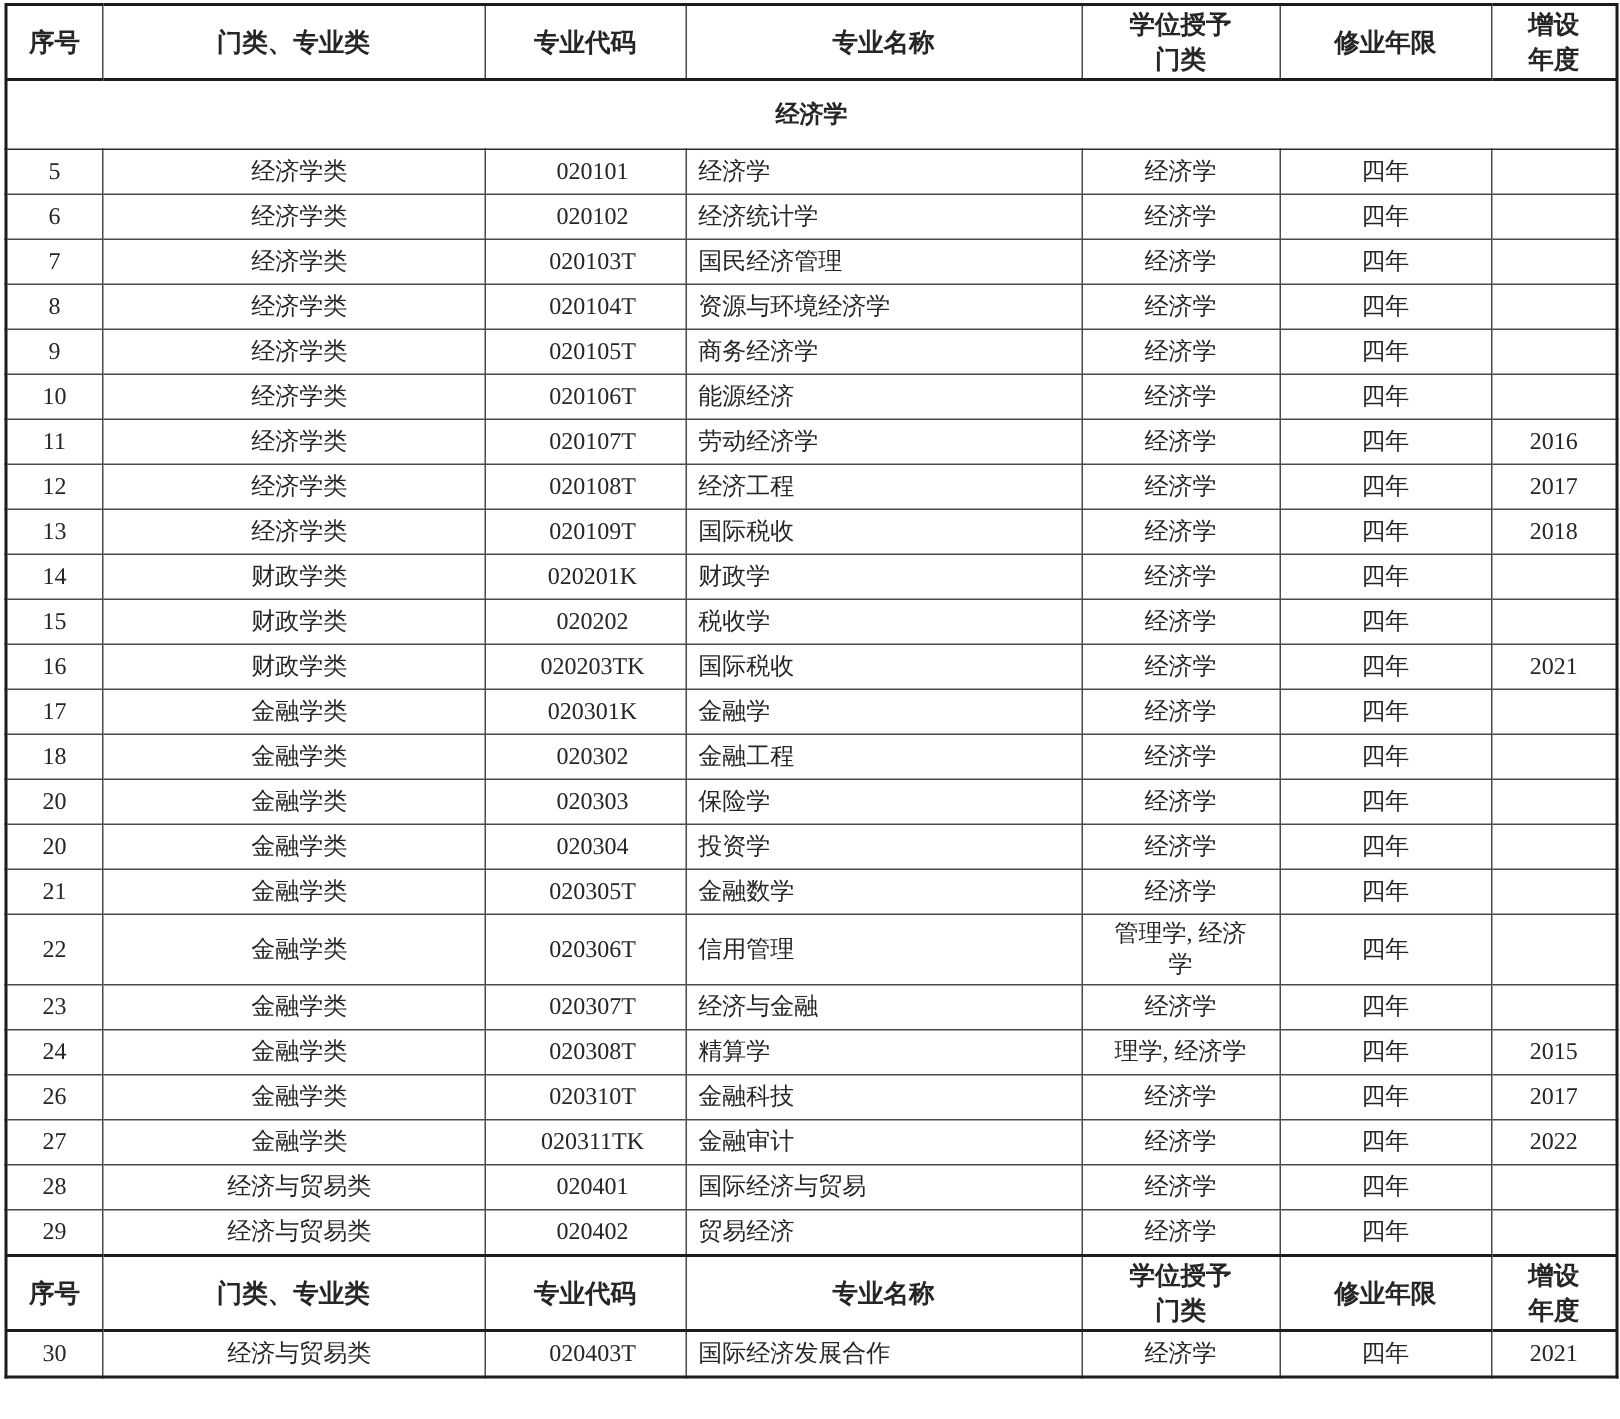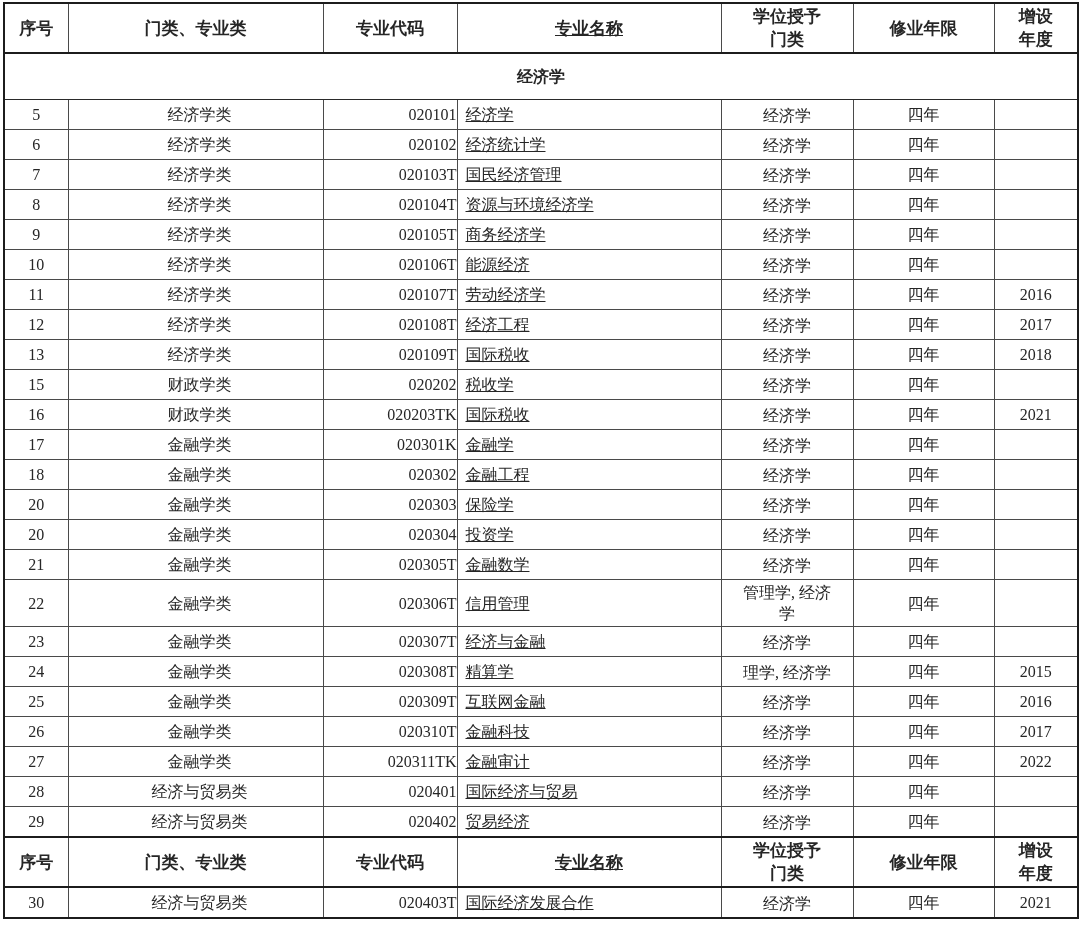--- a/index.html
+++ b/index.html
@@ -31,22 +31,22 @@
     padding: 2px 0;
     height: 25px;
     line-height: 21px;
     vertical-align: middle;
     overflow: hidden;
     white-space: normal;
   }
   
   td.c0 { text-align: center; }
   td.c1 { text-align: center; padding-left: 8px; }
-  td.c2 { text-align: right; padding-left: 10px; }
-  td.c3 { text-align: left; padding-left: 8px; text-decoration: underline; }
+  td.c2 { text-align: center; padding-left: 10px; }
+  td.c3 { text-align: left; padding-left: 8px; }
   td.c4 { text-align: center; }
   td.c5 { text-align: center; }
   td.c6 { text-align: center; }
   
   td.c4 span { display: inline-block; max-width: 92px; vertical-align: middle; }
   
   tr.hdr td {
     font-family: "Liberation Sans", "DejaVu Sans", sans-serif;
     font-weight: bold;
     font-size: 17px;
@@ -169,20 +169,29 @@
         <tr>
           <td class="c0"><span>13</span></td>
           <td class="c1"><span>经济学类</span></td>
           <td class="c2"><span>020109T</span></td>
           <td class="c3"><span>国际税收</span></td>
           <td class="c4"><span>经济学</span></td>
           <td class="c5"><span>四年</span></td>
           <td class="c6"><span>2018</span></td>
         </tr>
         <tr>
+          <td class="c0"><span>14</span></td>
+          <td class="c1"><span>财政学类</span></td>
+          <td class="c2"><span>020201K</span></td>
+          <td class="c3"><span>财政学</span></td>
+          <td class="c4"><span>经济学</span></td>
+          <td class="c5"><span>四年</span></td>
+          <td class="c6"><span></span></td>
+        </tr>
+        <tr>
           <td class="c0"><span>15</span></td>
           <td class="c1"><span>财政学类</span></td>
           <td class="c2"><span>020202</span></td>
           <td class="c3"><span>税收学</span></td>
           <td class="c4"><span>经济学</span></td>
           <td class="c5"><span>四年</span></td>
           <td class="c6"><span></span></td>
         </tr>
         <tr>
           <td class="c0"><span>16</span></td>
@@ -257,29 +266,20 @@
           <td class="c6"><span></span></td>
         </tr>
         <tr>
           <td class="c0"><span>24</span></td>
           <td class="c1"><span>金融学类</span></td>
           <td class="c2"><span>020308T</span></td>
           <td class="c3"><span>精算学</span></td>
           <td class="c4"><span>理学, 经济学</span></td>
           <td class="c5"><span>四年</span></td>
           <td class="c6"><span>2015</span></td>
-        </tr>
-        <tr>
-          <td class="c0"><span>25</span></td>
-          <td class="c1"><span>金融学类</span></td>
-          <td class="c2"><span>020309T</span></td>
-          <td class="c3"><span>互联网金融</span></td>
-          <td class="c4"><span>经济学</span></td>
-          <td class="c5"><span>四年</span></td>
-          <td class="c6"><span>2016</span></td>
         </tr>
         <tr>
           <td class="c0"><span>26</span></td>
           <td class="c1"><span>金融学类</span></td>
           <td class="c2"><span>020310T</span></td>
           <td class="c3"><span>金融科技</span></td>
           <td class="c4"><span>经济学</span></td>
           <td class="c5"><span>四年</span></td>
           <td class="c6"><span>2017</span></td>
         </tr>

